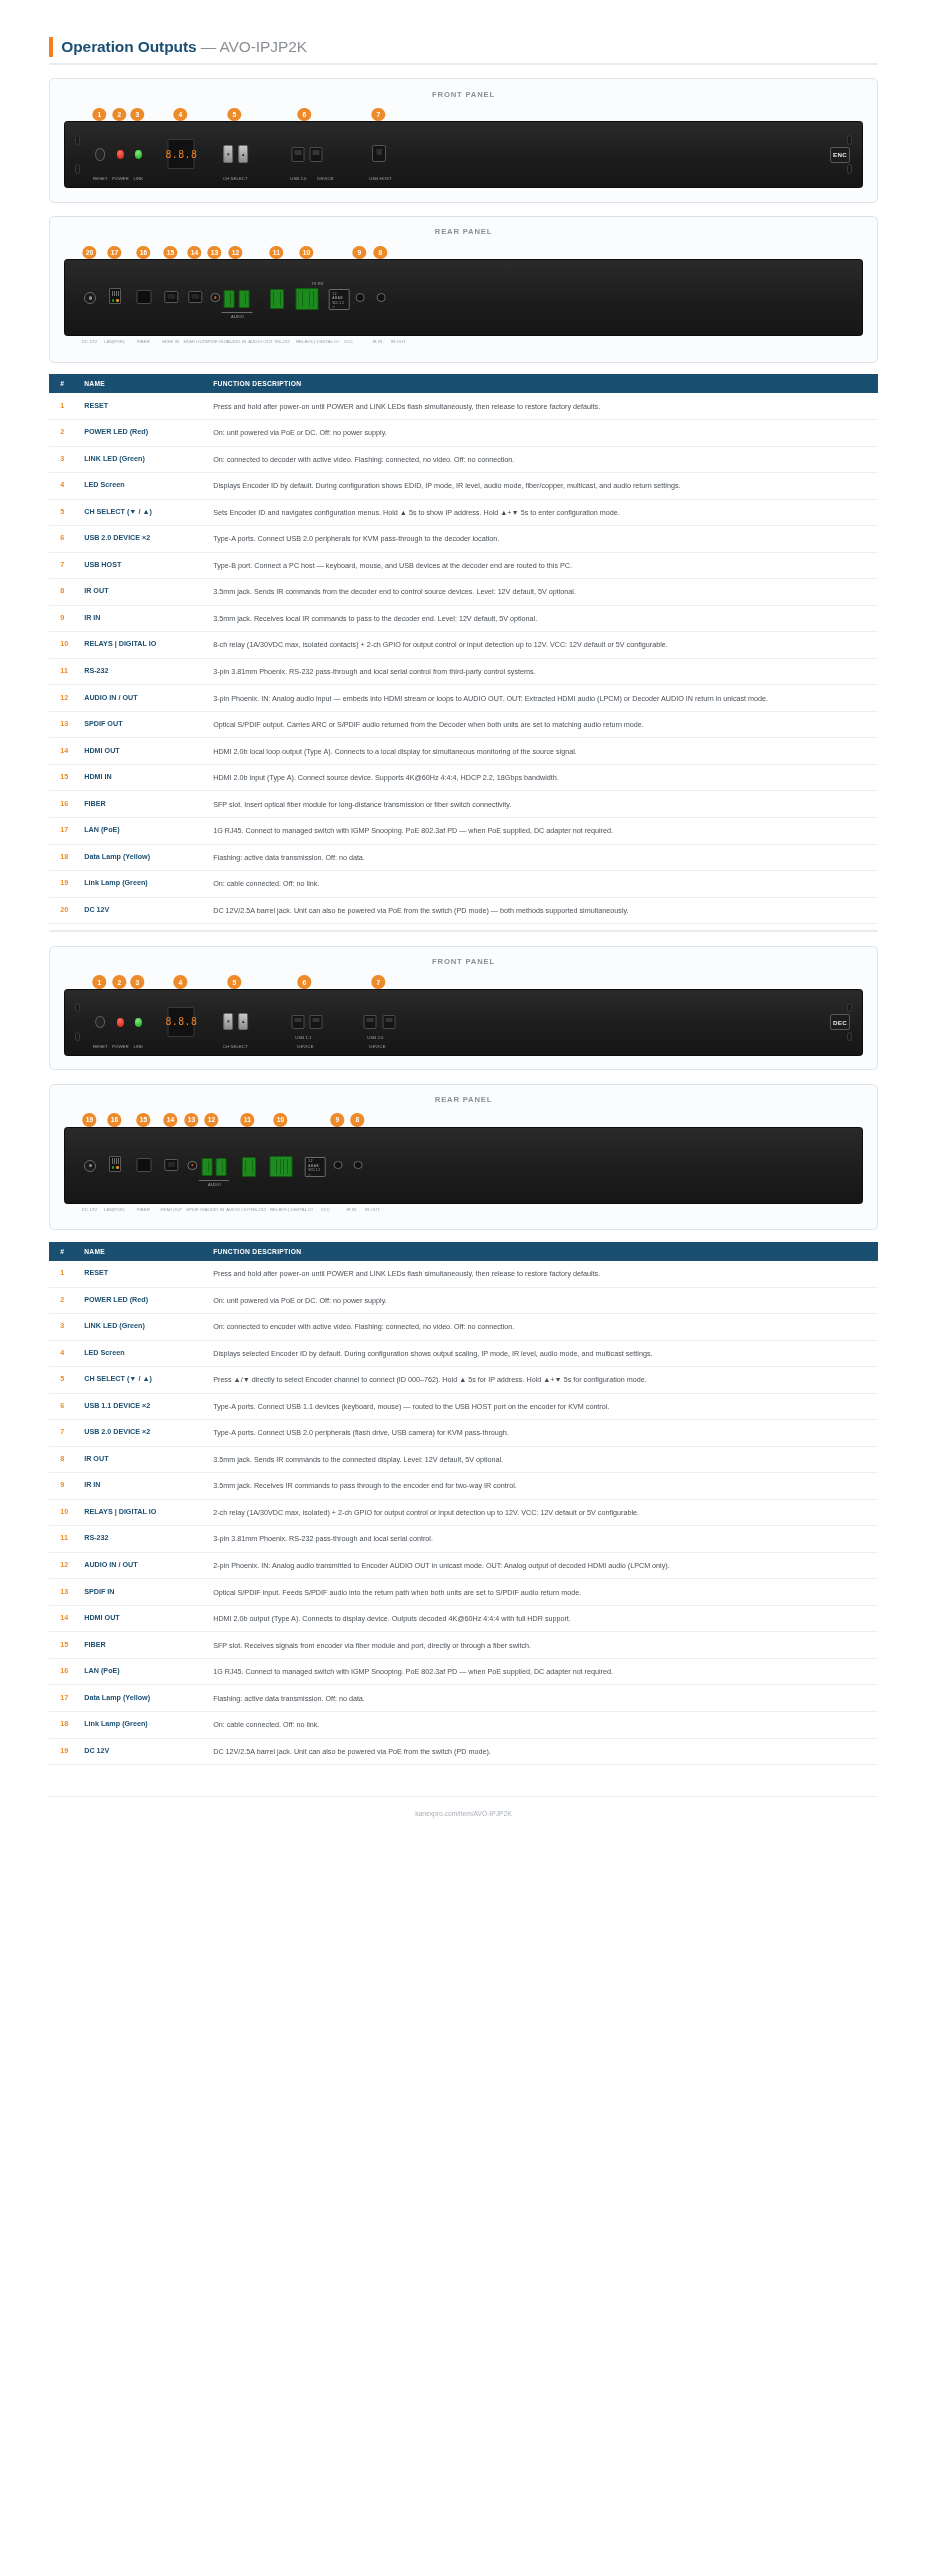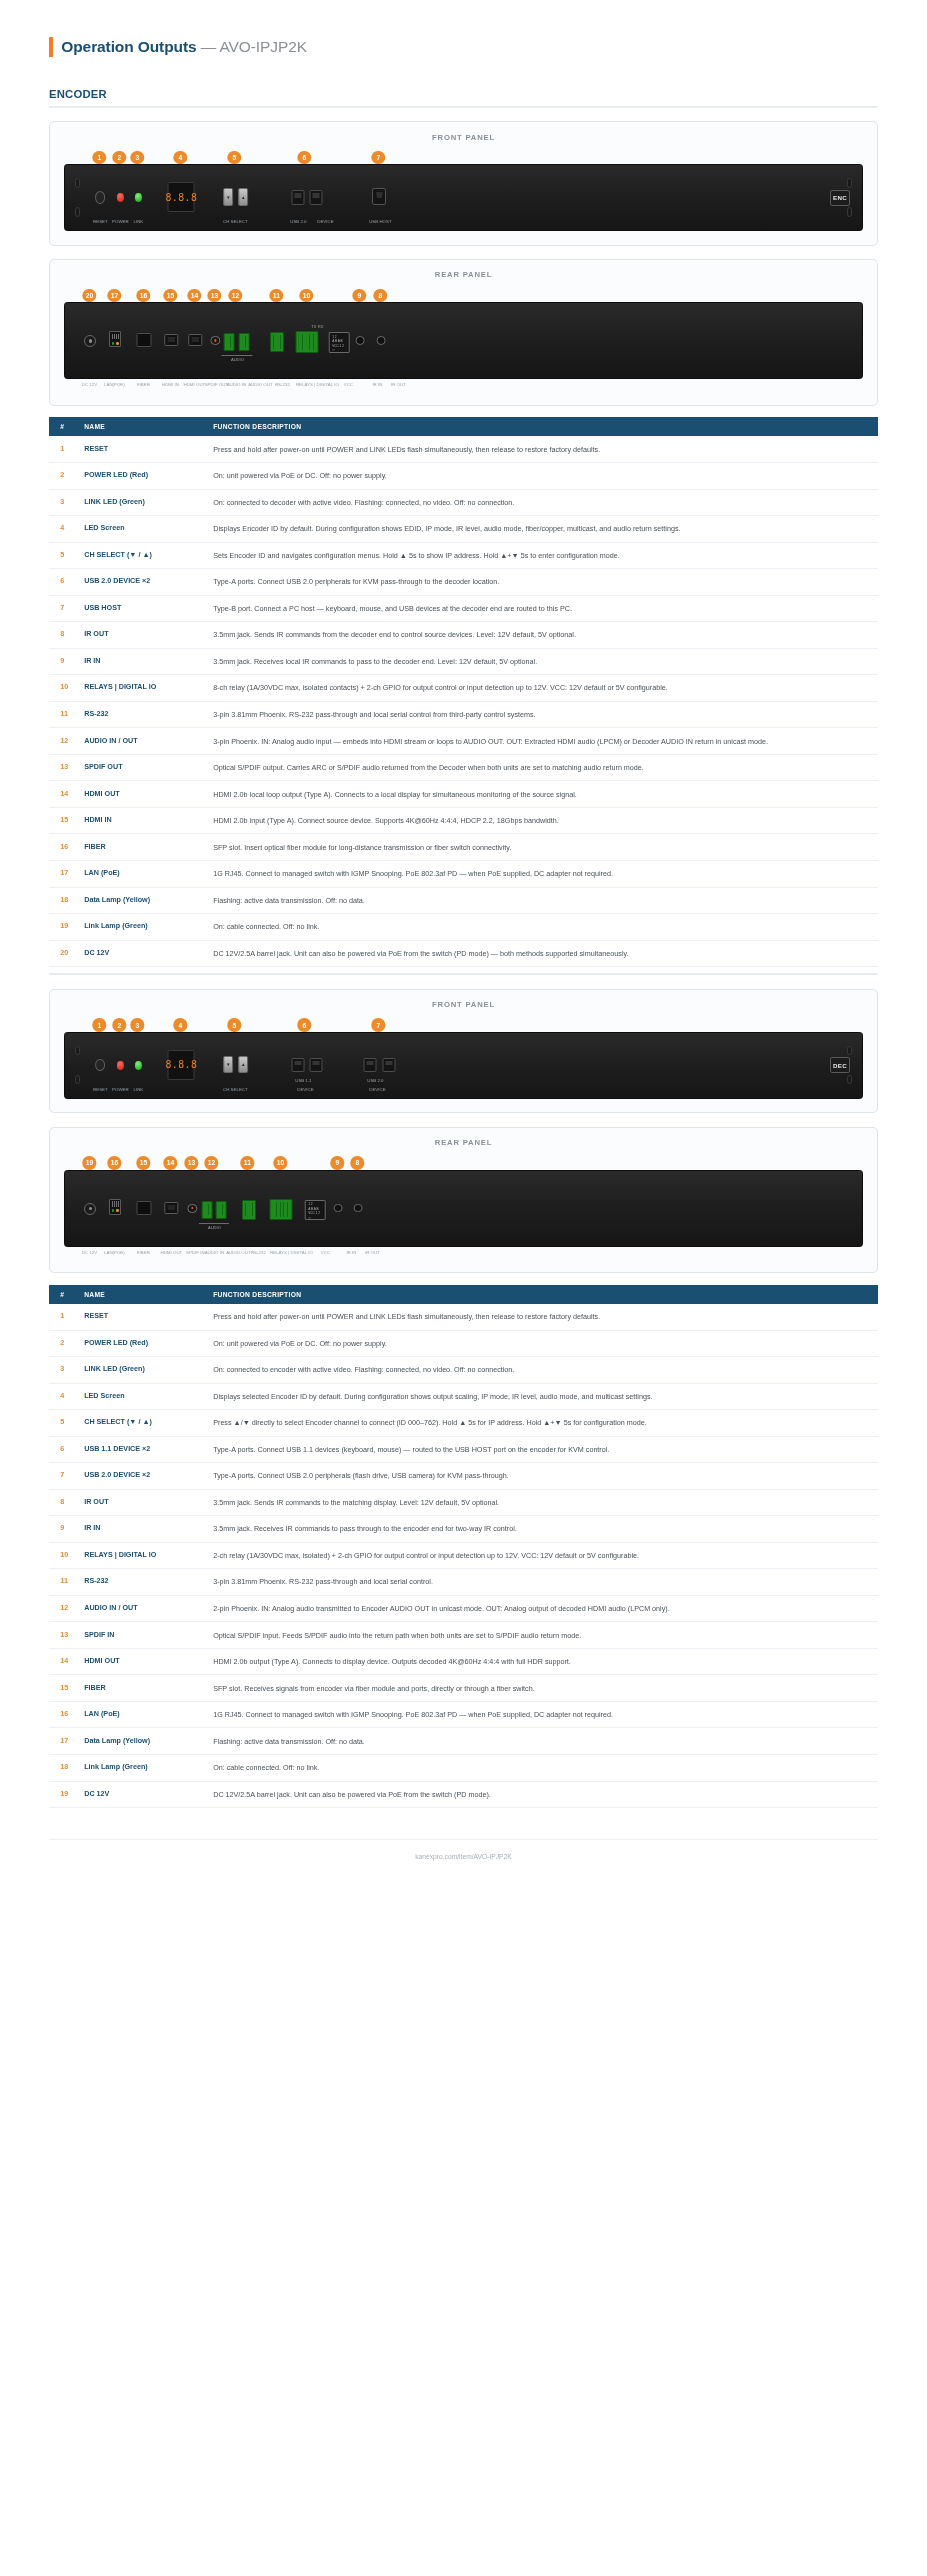--- a/index.html
+++ b/index.html
@@ -162,21 +162,20 @@
     <div class="title-bar"></div>
     <div class="page-title">
       <span>Operation Outputs</span>
       <span class="model">
         <span>—</span>
         <span>AVO-IPJP2K</span>
       </span>
     </div>
   </div>
 
-  <div class="section-head">ENCODER</div>
   <div class="section-rule"></div>
 
   <div class="panel-card">
     <div class="panel-caption">FRONT PANEL</div>
     <div class="chassis-wrap">
       <div class="callouts">
         <div class="callout" style="left:35px">1</div>
         <div class="callout" style="left:55px">2</div>
         <div class="callout" style="left:73px">3</div>
         <div class="callout" style="left:116px">4</div>
@@ -540,21 +539,21 @@
           <td class="c-desc">Type-A ports. Connect USB 1.1 devices (keyboard, mouse) — routed to the USB HOST port on the encoder for KVM control.</td>
         </tr>
         <tr>
           <td class="c-num">7</td>
           <td class="c-name">USB 2.0 DEVICE ×2</td>
           <td class="c-desc">Type-A ports. Connect USB 2.0 peripherals (flash drive, USB camera) for KVM pass-through.</td>
         </tr>
         <tr>
           <td class="c-num">8</td>
           <td class="c-name">IR OUT</td>
-          <td class="c-desc">3.5mm jack. Sends IR commands to the matching display. Level: 12V default, 5V optional.</td>
+          <td class="c-desc">3.5mm jack. Sends IR commands to the connected display. Level: 12V default, 5V optional.</td>
         </tr>
         <tr>
           <td class="c-num">9</td>
           <td class="c-name">IR IN</td>
           <td class="c-desc">3.5mm jack. Receives IR commands to pass through to the encoder end for two-way IR control.</td>
         </tr>
         <tr>
           <td class="c-num">10</td>
           <td class="c-name">RELAYS | DIGITAL IO</td>
           <td class="c-desc">2-ch relay (1A/30VDC max, isolated) + 2-ch GPIO for output control or input detection up to 12V. VCC: 12V default or 5V configurable.</td>
@@ -575,21 +574,21 @@
           <td class="c-desc">Optical S/PDIF input. Feeds S/PDIF audio into the return path when both units are set to S/PDIF audio return mode.</td>
         </tr>
         <tr>
           <td class="c-num">14</td>
           <td class="c-name">HDMI OUT</td>
           <td class="c-desc">HDMI 2.0b output (Type A). Connects to display device. Outputs decoded 4K@60Hz 4:4:4 with full HDR support.</td>
         </tr>
         <tr>
           <td class="c-num">15</td>
           <td class="c-name">FIBER</td>
-          <td class="c-desc">SFP slot. Receives signals from encoder via fiber module and ports, directly or through a fiber switch.</td>
+          <td class="c-desc">SFP slot. Receives signals from encoder via fiber module and port, directly or through a fiber switch.</td>
         </tr>
         <tr>
           <td class="c-num">16</td>
           <td class="c-name">LAN (PoE)</td>
           <td class="c-desc">1G RJ45. Connect to managed switch with IGMP Snooping. PoE 802.3af PD — when PoE supplied, DC adapter not required.</td>
         </tr>
         <tr>
           <td class="c-num">17</td>
           <td class="c-name">Data Lamp (Yellow)</td>
           <td class="c-desc">Flashing: active data transmission. Off: no data.</td>

